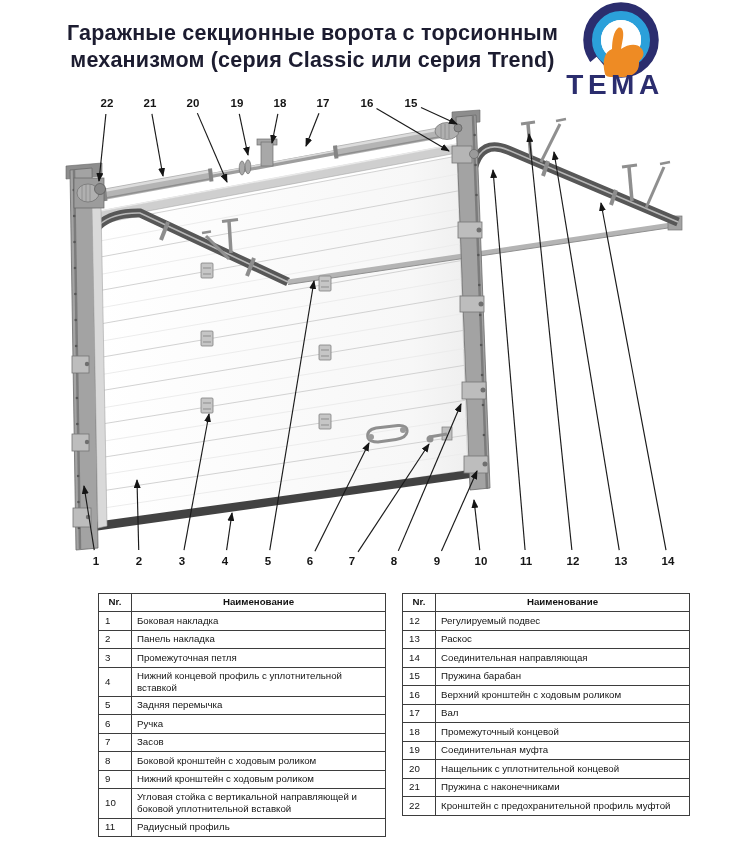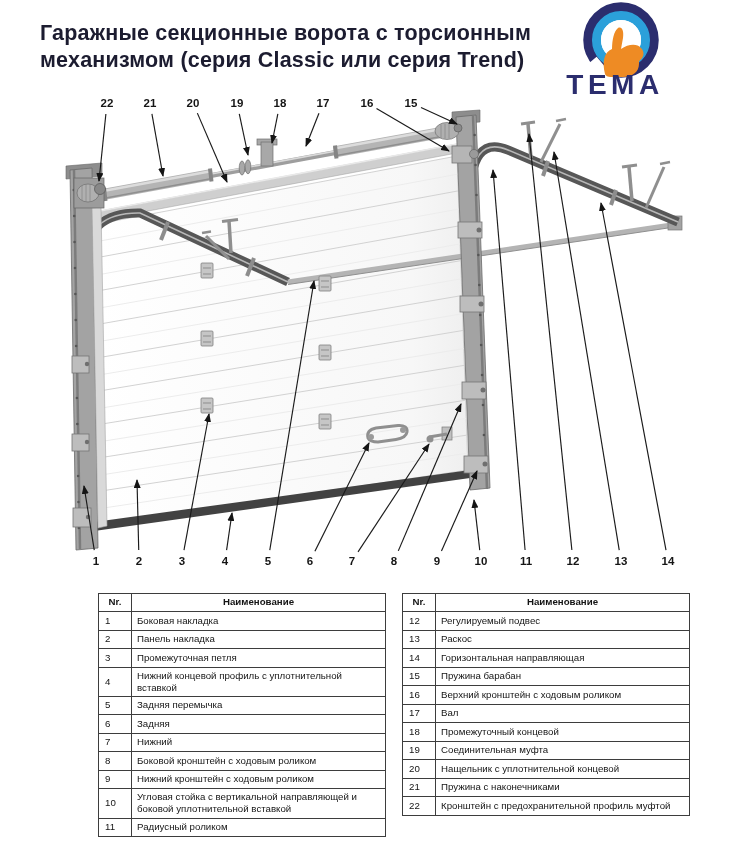--- a/index.html
+++ b/index.html
@@ -1,20 +1,20 @@
 <!DOCTYPE html>
 <html><head>
 <meta charset="utf-8">
 <style>
   html,body{margin:0;padding:0;background:#fff;}
   .page{position:relative;width:750px;height:850px;background:#ffffff;overflow:hidden;
         font-family:"Liberation Sans",sans-serif;}
   .title{position:absolute;left:40px;top:20px;width:545px;
          font-size:21.5px;font-weight:bold;line-height:1.24;color:#1c1c30;
-         white-space:pre-line;letter-spacing:0.2px;}
+         white-space:pre-line;letter-spacing:0.2px;text-align:center;}
   .logo{position:absolute;left:552px;top:2px;width:156px;height:96px;}
   svg text.co-label{font:bold 11.5px "Liberation Sans",sans-serif;fill:#151515;}
   svg line.co-line{stroke:#1a1a1a;stroke-width:1.15;}
   .diagram-svg{position:absolute;left:0;top:0;width:750px;height:850px;}
   .parts-table{position:absolute;border-collapse:collapse;width:288px;background:#fff;table-layout:fixed;}
   .parts-table th,.parts-table td{border:1px solid #3d3d3d;font-size:9.7px;color:#141414;
       padding:2px 5px;line-height:1.25;vertical-align:middle;}
   .parts-table th{font-weight:bold;text-align:center;height:13px;}
   .parts-table th.nr{width:22px;}
   .parts-table td{height:13.5px;}
@@ -343,41 +343,41 @@
         <tr>
           <td class="nr">4</td>
           <td>Нижний концевой профиль с уплотнительной вставкой</td>
         </tr>
         <tr>
           <td class="nr">5</td>
           <td>Задняя перемычка</td>
         </tr>
         <tr>
           <td class="nr">6</td>
-          <td>Задняя</td>
+          <td>Ручка</td>
         </tr>
         <tr>
           <td class="nr">7</td>
-          <td>Нижний</td>
+          <td>Засов</td>
         </tr>
         <tr>
           <td class="nr">8</td>
           <td>Боковой кронштейн с ходовым роликом</td>
         </tr>
         <tr>
           <td class="nr">9</td>
           <td>Нижний кронштейн с ходовым роликом</td>
         </tr>
         <tr>
           <td class="nr">10</td>
           <td>Угловая стойка с вертикальной направляющей и боковой уплотнительной вставкой</td>
         </tr>
         <tr>
           <td class="nr">11</td>
-          <td>Радиусный роликом</td>
+          <td>Радиусный профиль</td>
         </tr>
       </tbody>
     </table>
   <table class="parts-table tbl-right" id="table-right">
       <thead>
         <tr>
           <th class="nr">Nr.</th>
           <th>Наименование</th>
         </tr>
       </thead>
@@ -385,21 +385,21 @@
         <tr>
           <td class="nr">12</td>
           <td>Регулируемый подвес</td>
         </tr>
         <tr>
           <td class="nr">13</td>
           <td>Раскос</td>
         </tr>
         <tr>
           <td class="nr">14</td>
-          <td>Горизонтальная направляющая</td>
+          <td>Соединительная направляющая</td>
         </tr>
         <tr>
           <td class="nr">15</td>
           <td>Пружина барабан</td>
         </tr>
         <tr>
           <td class="nr">16</td>
           <td>Верхний кронштейн с ходовым роликом</td>
         </tr>
         <tr>

